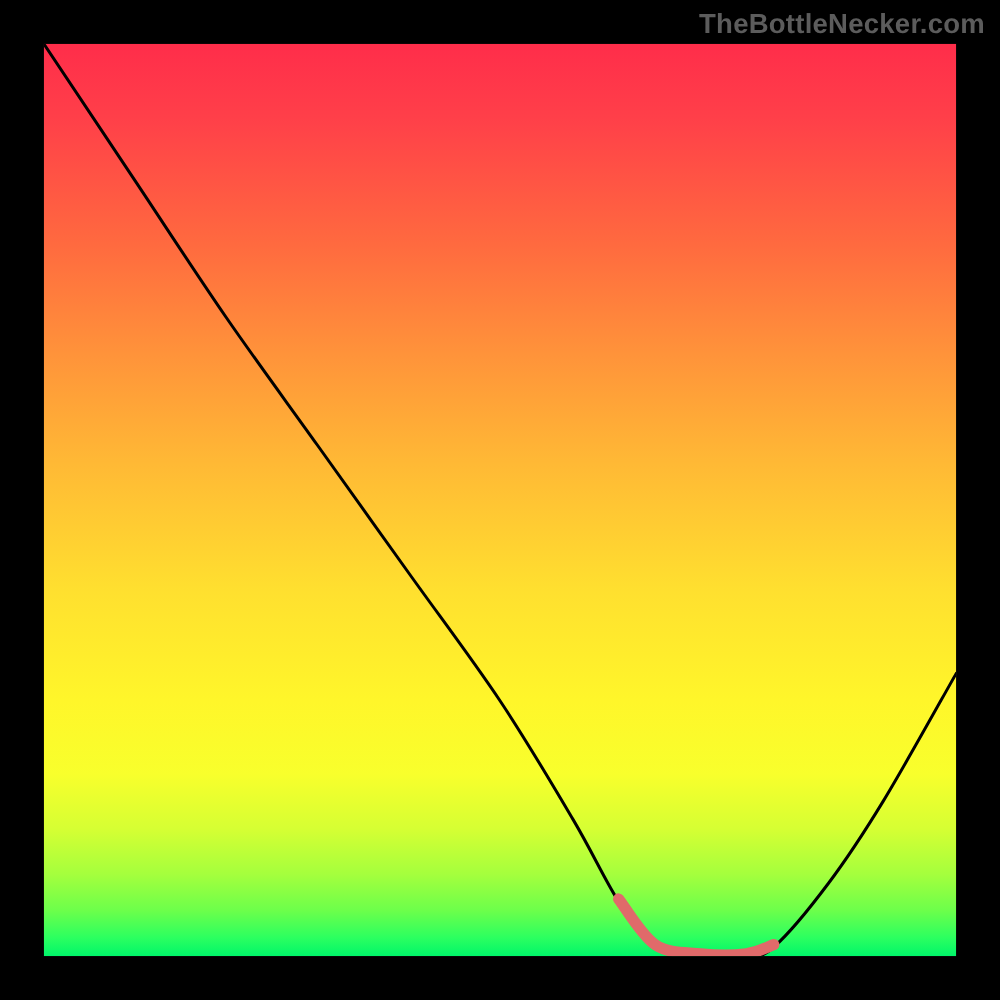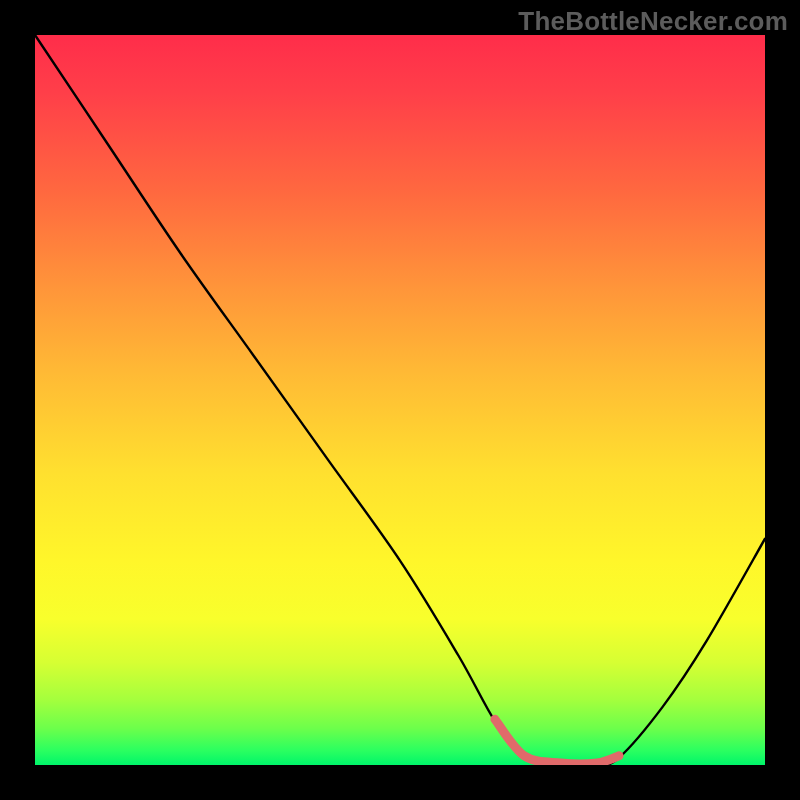--- a/index.html
+++ b/index.html
@@ -15,21 +15,21 @@
     position: relative;
     width: 800px;
     height: 800px;
     background: #000;
   }
   .watermark {
     position: absolute;
     top: 6px;
     right: 12px;
     color: #5c5c5c;
-    font-size: 26px;
+    font-size: 22px;
     font-weight: 600;
     letter-spacing: 0.2px;
     z-index: 10;
   }
   .plot-area {
     position: absolute;
     left: 35px;
     top: 35px;
     width: 730px;
     height: 730px;

